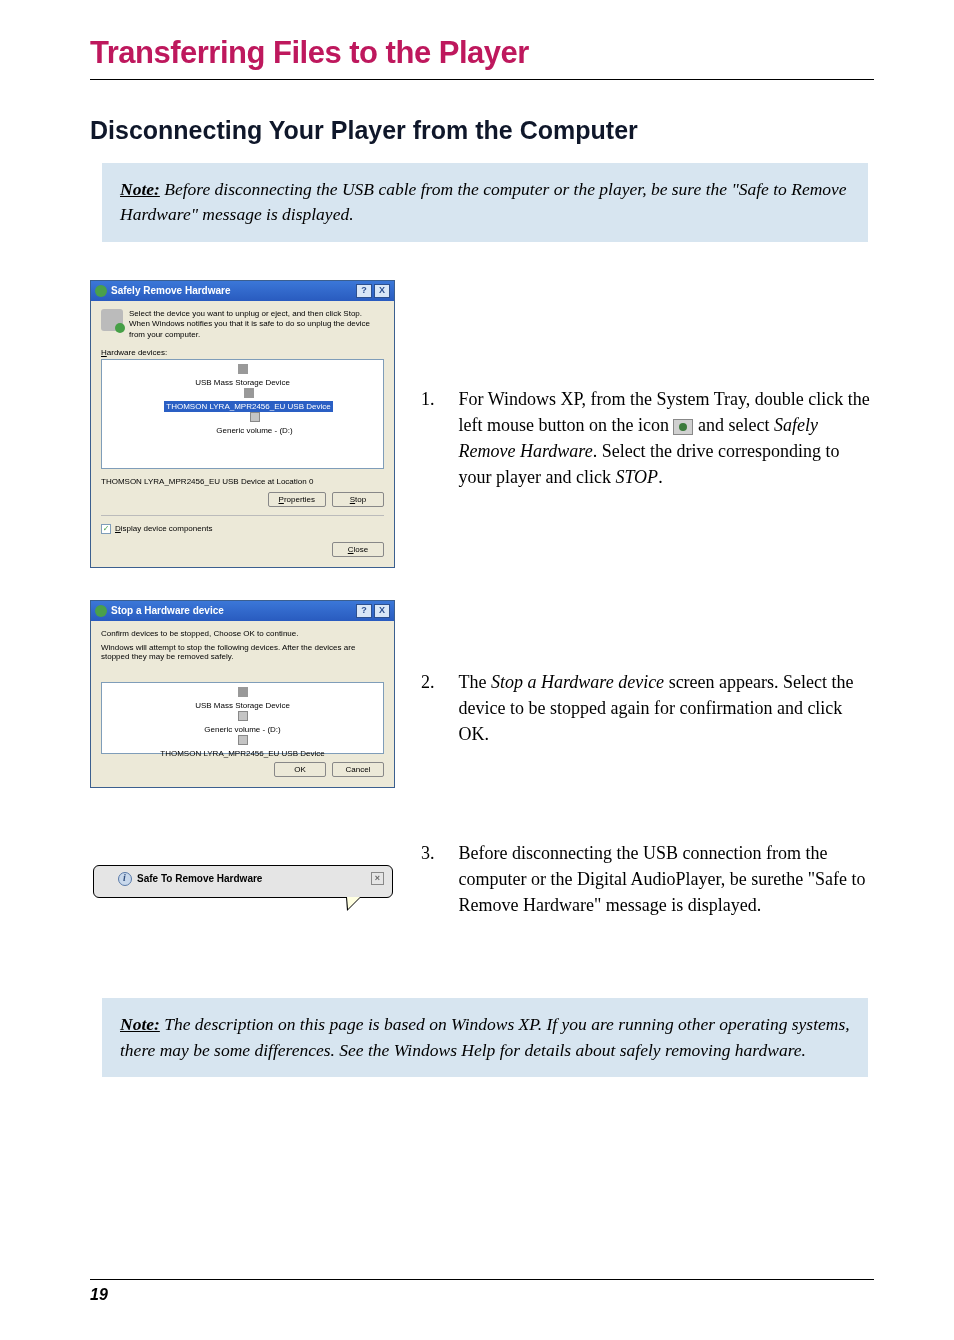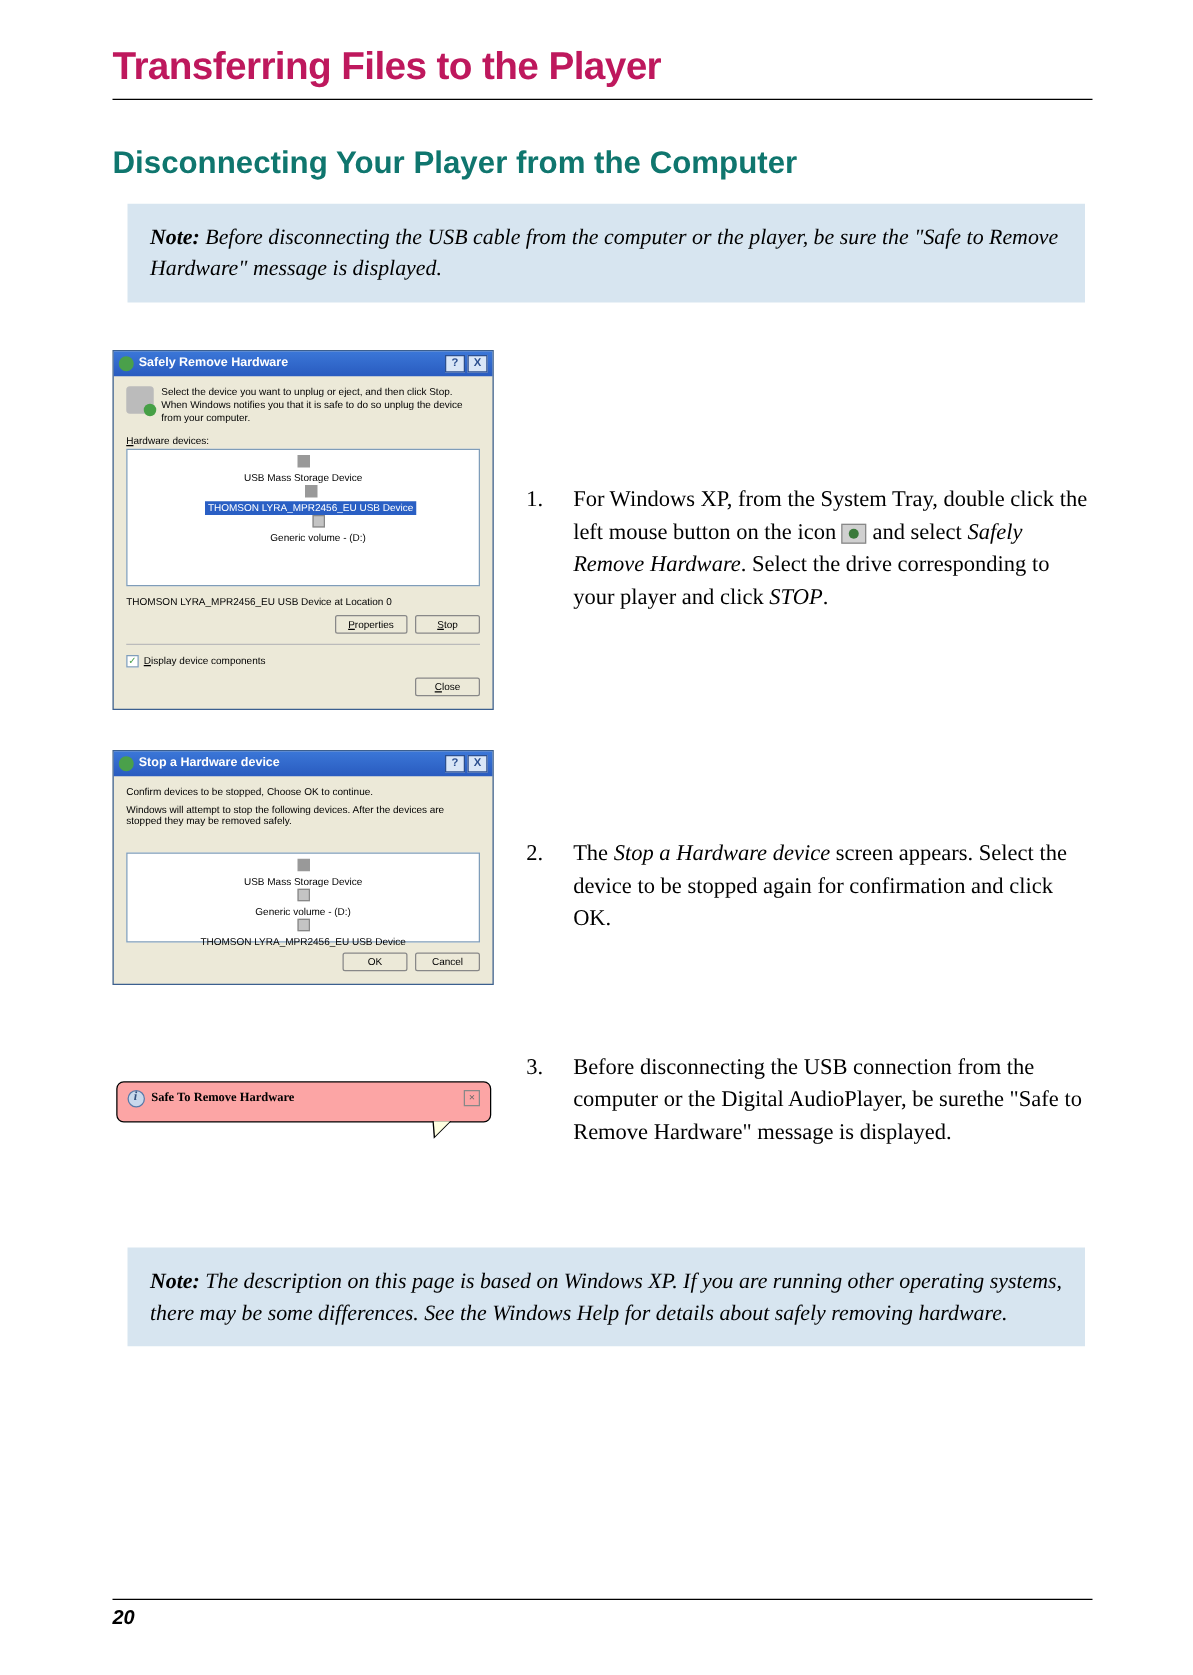--- a/index.html
+++ b/index.html
@@ -23,34 +23,35 @@
     color: #be185d;
     letter-spacing: -0.5px;
     border-bottom: 1.5px solid #000000;
     padding-bottom: 8px;
     margin-bottom: 36px;
   }
   .section-title {
     font-family: Arial, Helvetica, sans-serif;
     font-weight: bold;
     font-size: 25px;
-    color: #0f766e;
+    color: #0f172a;
     margin-bottom: 18px;
   }
   .note-box, .tip-box {
     background: #d7e5f0;
     padding: 14px 18px;
     font-style: italic;
     font-size: 17.5px;
     line-height: 1.45;
     margin-left: 12px;
     margin-right: 6px;
   }
   .note-box .bold-lead, .tip-box .bold-lead {
     font-weight: bold;
+    text-decoration: underline;
   }
   .content-row {
     display: flex;
     align-items: center;
     gap: 26px;
     margin-top: 38px;
   }
   .left-col {
     flex: 0 0 305px;
   }
@@ -254,24 +255,24 @@
   
   .balloon-wrap {
     position: relative;
     width: 300px;
     margin-top: 4px;
     margin-left: 3px;
   }
   .balloon {
     border: 1px solid #000;
     border-radius: 6px;
-    background: #fca5a5;
-    font-family: Liberation Serif, serif;
+    background: #e5e5e5;
+    font-family: Liberation Sans, sans-serif;
     font-size: 9px;
-    padding: 6px 8px 8px 8px;
+    padding: 6px 8px 8px 24px;
     position: relative;
   }
   .balloon-head {
     display: flex;
     align-items: center;
     justify-content: space-between;
     font-weight: bold;
     font-size: 10px;
     margin-bottom: 3px;
   }
@@ -507,14 +508,14 @@
 </div>
 
 <div class="bottom-boxes">
   <div style="height:18px;"></div>
   <div class="note-box">
     <span class="bold-lead">Note:</span><span> The description on this page is based on Windows XP. If you are running other operating systems, there may be some differences. See the Windows Help for details about safely removing hardware.</span>
   </div>
 </div>
 
 <div class="footer">
-  <span>20</span>
+  <span>19</span>
 </div>
 
 </body></html>

